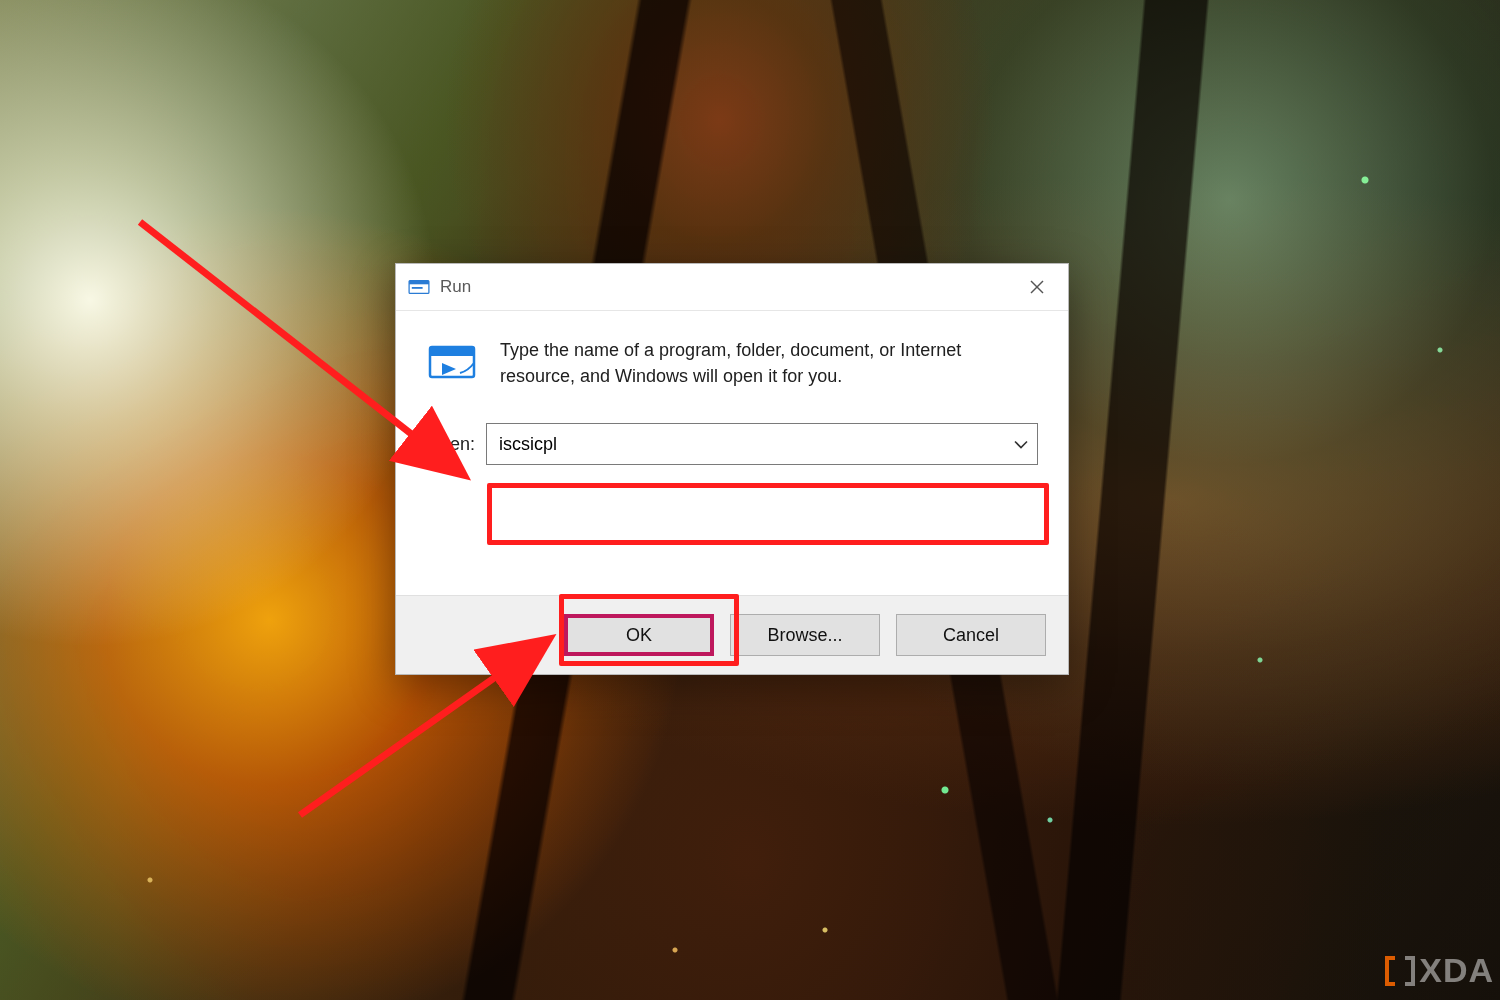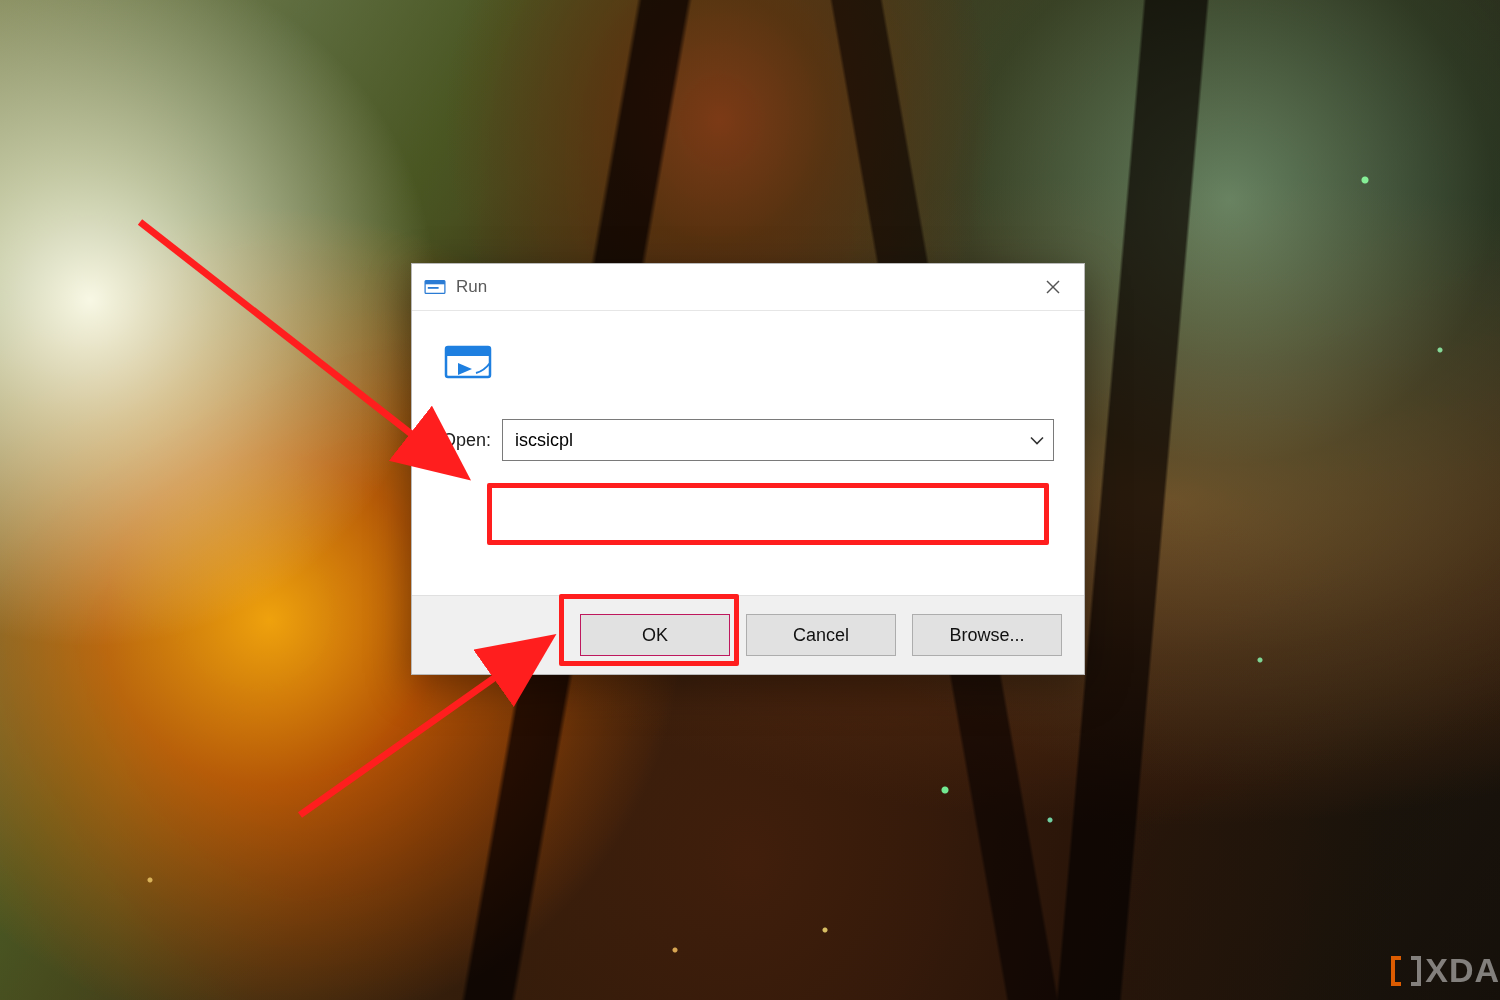--- a/index.html
+++ b/index.html
@@ -44,21 +44,21 @@
     background:
       linear-gradient(100deg, transparent 0 38%, rgba(45,25,12,0.85) 38.3% 41%, transparent 41.3%),
       linear-gradient(80deg,  transparent 0 60%, rgba(55,30,15,0.7) 60.2% 63%, transparent 63.2%),
       linear-gradient(95deg,  transparent 0 72%, rgba(40,22,12,0.75) 72.2% 76%, transparent 76.2%);
     mix-blend-mode: multiply;
   }
 
   
   .run-dialog {
     position: absolute;
-    left: 411px;
+    left: 395px;
     top: 263px;
     width: 672px;
     height: 410px;
     background: #ffffff;
     border: 1px solid #b9b9b9;
     box-shadow: 0 12px 40px rgba(0,0,0,0.38);
     display: flex;
     flex-direction: column;
   }
   .titlebar {
@@ -148,21 +148,21 @@
     min-width: 150px;
     height: 42px;
     background:#e1e1e1;
     border:1px solid #adadad;
     font-size: 18px;
     font-family: inherit;
     color:#111;
     cursor:pointer;
   }
   .win-btn.default {
-    border: 1px solid #be185d;
+    border: 4px solid #be185d;
   }
 
   
   .highlight {
     position:absolute;
     border: 5px solid #ff1e1e;
     border-radius: 2px;
     pointer-events:none;
     box-sizing:border-box;
   }
@@ -170,21 +170,21 @@
   
   .arrow-svg {
     position:absolute;
     overflow:visible;
     pointer-events:none;
   }
 
   
   .watermark {
     position:absolute;
-    right: 0;
+    right: 6px;
     bottom: 10px;
     display:flex;
     align-items:center;
     gap:2px;
     opacity:0.85;
   }
   .xda-text {
     font-family: "Segoe UI", Arial, sans-serif;
     font-weight: 800;
     font-size: 34px;
@@ -224,39 +224,40 @@
   <div class="body-area">
     <div class="desc-row">
       <span class="run-big-icon">
         <svg viewBox="0 0 52 44" width="52" height="44">
           <rect x="4" y="6" width="44" height="30" rx="2" fill="#ffffff" stroke="#1e7fe0" stroke-width="2.5"></rect>
           <rect x="4" y="6" width="44" height="9" fill="#1e7fe0"></rect>
           <polygon points="16,22 16,34 30,28" fill="#1e7fe0"></polygon>
           <path d="M34 32 q8 -2 14 -10" fill="none" stroke="#1e7fe0" stroke-width="2"></path>
         </svg>
       </span>
+      <div class="desc-text">Type the name of a program, folder, document, or Internet resource, and Windows will open it for you.</div>
     </div>
 
     <div class="open-row">
       <div class="open-label">Open:</div>
       <div class="combo-wrap">
         <input class="combo" type="text" value="iscsicpl" style="">
         <span class="combo-caret">
           <svg width="14" height="10" viewBox="0 0 14 10">
             <polyline points="1,2 7,8 13,2" fill="none" stroke="#333" stroke-width="1.6"></polyline>
           </svg>
         </span>
       </div>
     </div>
   </div>
 
   <div class="button-bar">
     <button class="win-btn default">OK</button>
+    <button class="win-btn">Browse...</button>
     <button class="win-btn">Cancel</button>
-    <button class="win-btn">Browse...</button>
   </div>
 </div>
 
 <div class="highlight" style="left:487px; top:483px; width:562px; height:62px;"></div>
 <div class="highlight" style="left:559px; top:594px; width:180px; height:72px;"></div>
 
 <svg class="arrow-svg" style="left:0; top:0; width:1500px; height:1000px;">
   <defs>
     <marker id="arrowhead" markerWidth="12" markerHeight="12" refX="9" refY="5" orient="auto">
       <polygon points="0,0 11,5 0,10" fill="#ff1e1e"></polygon>

